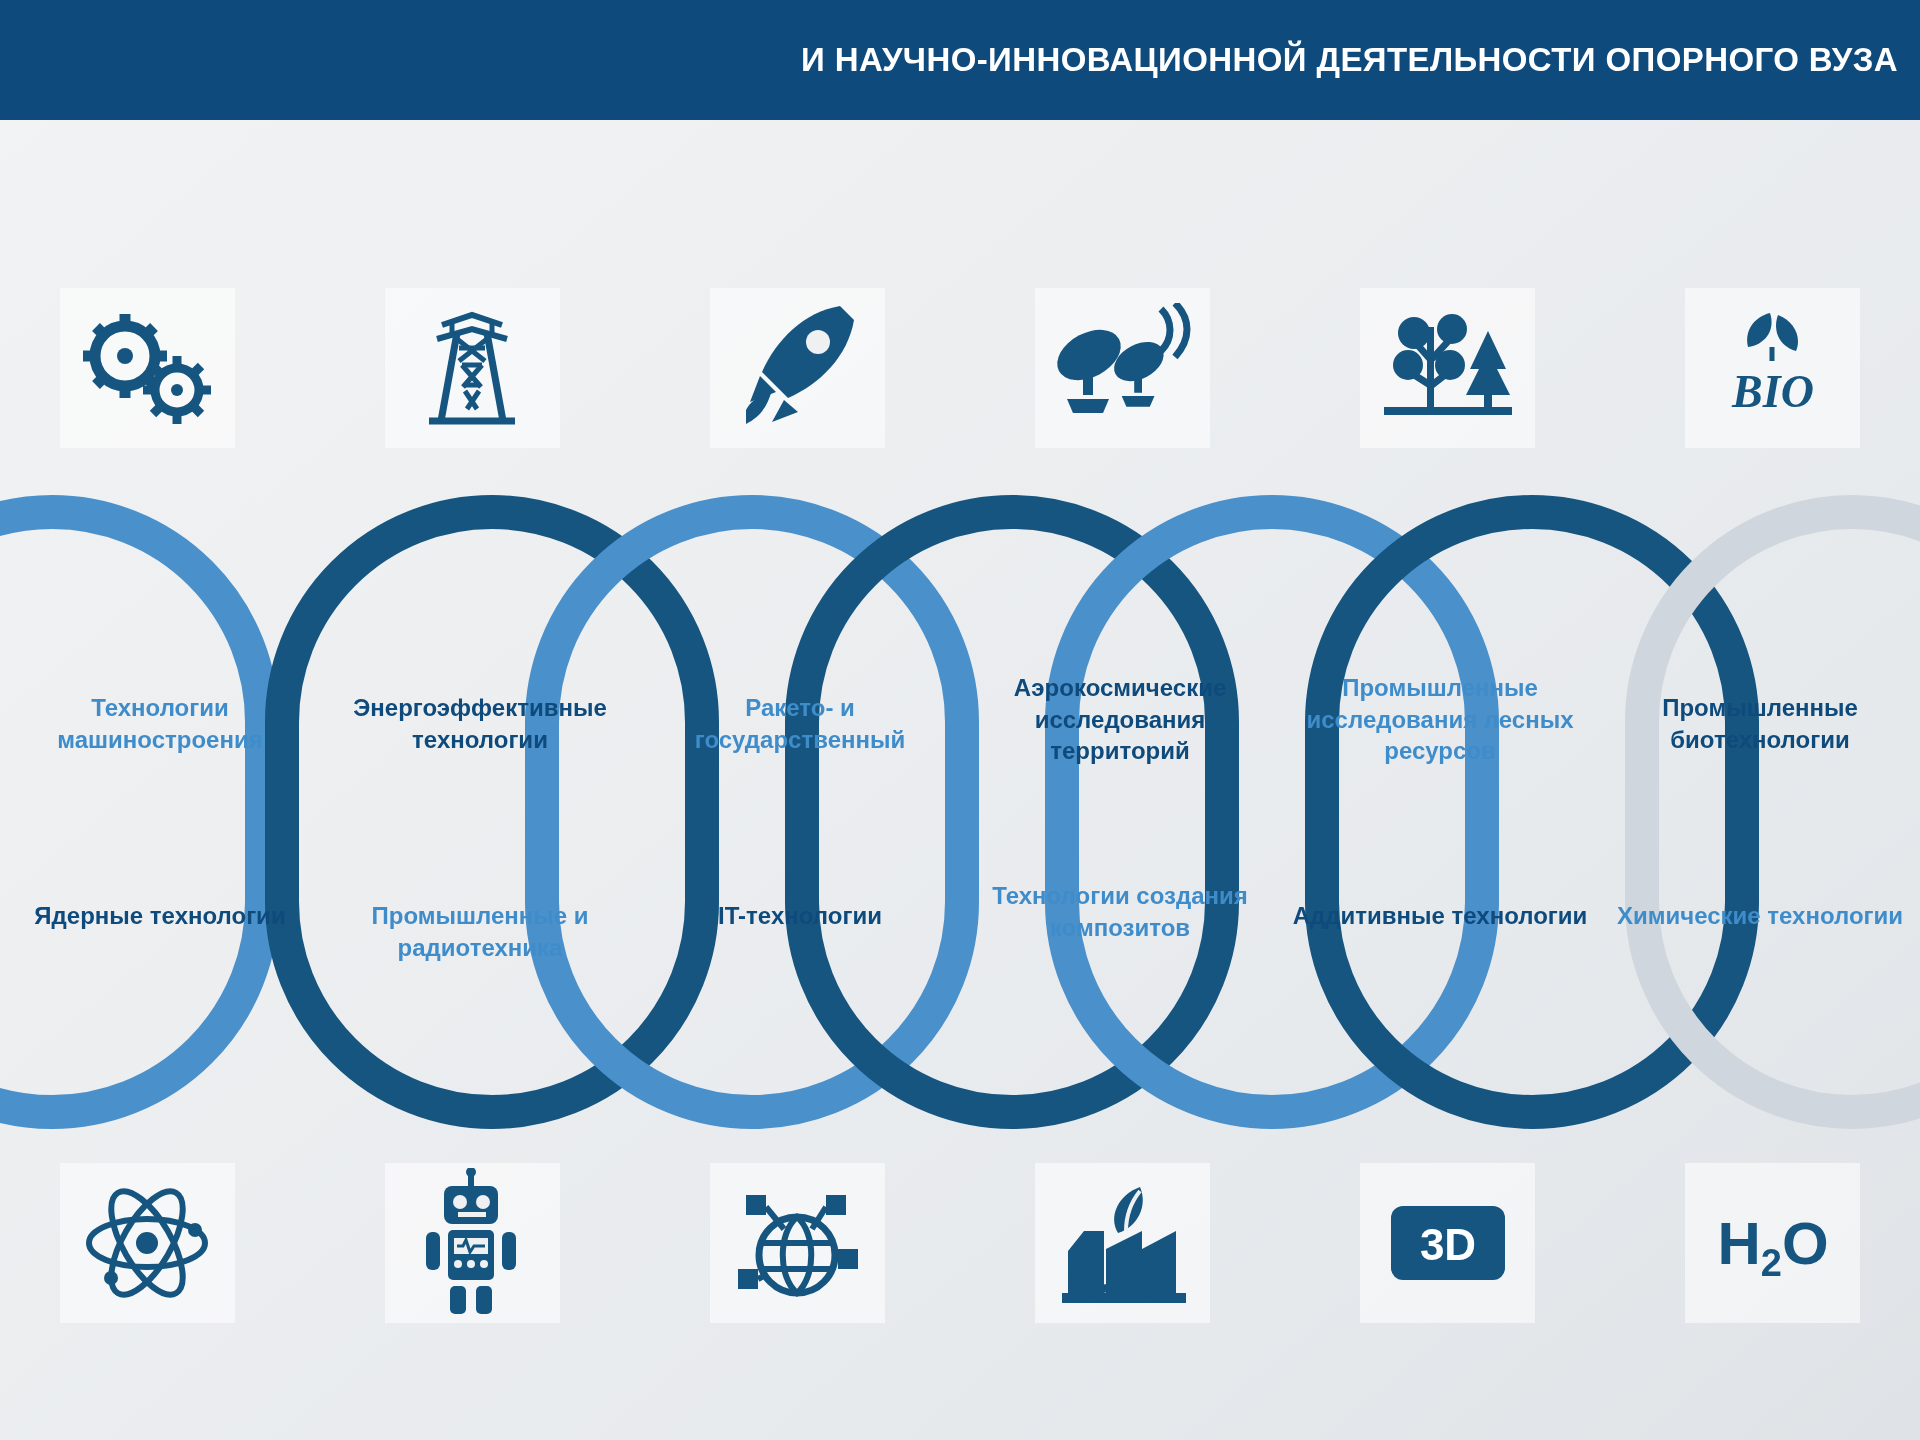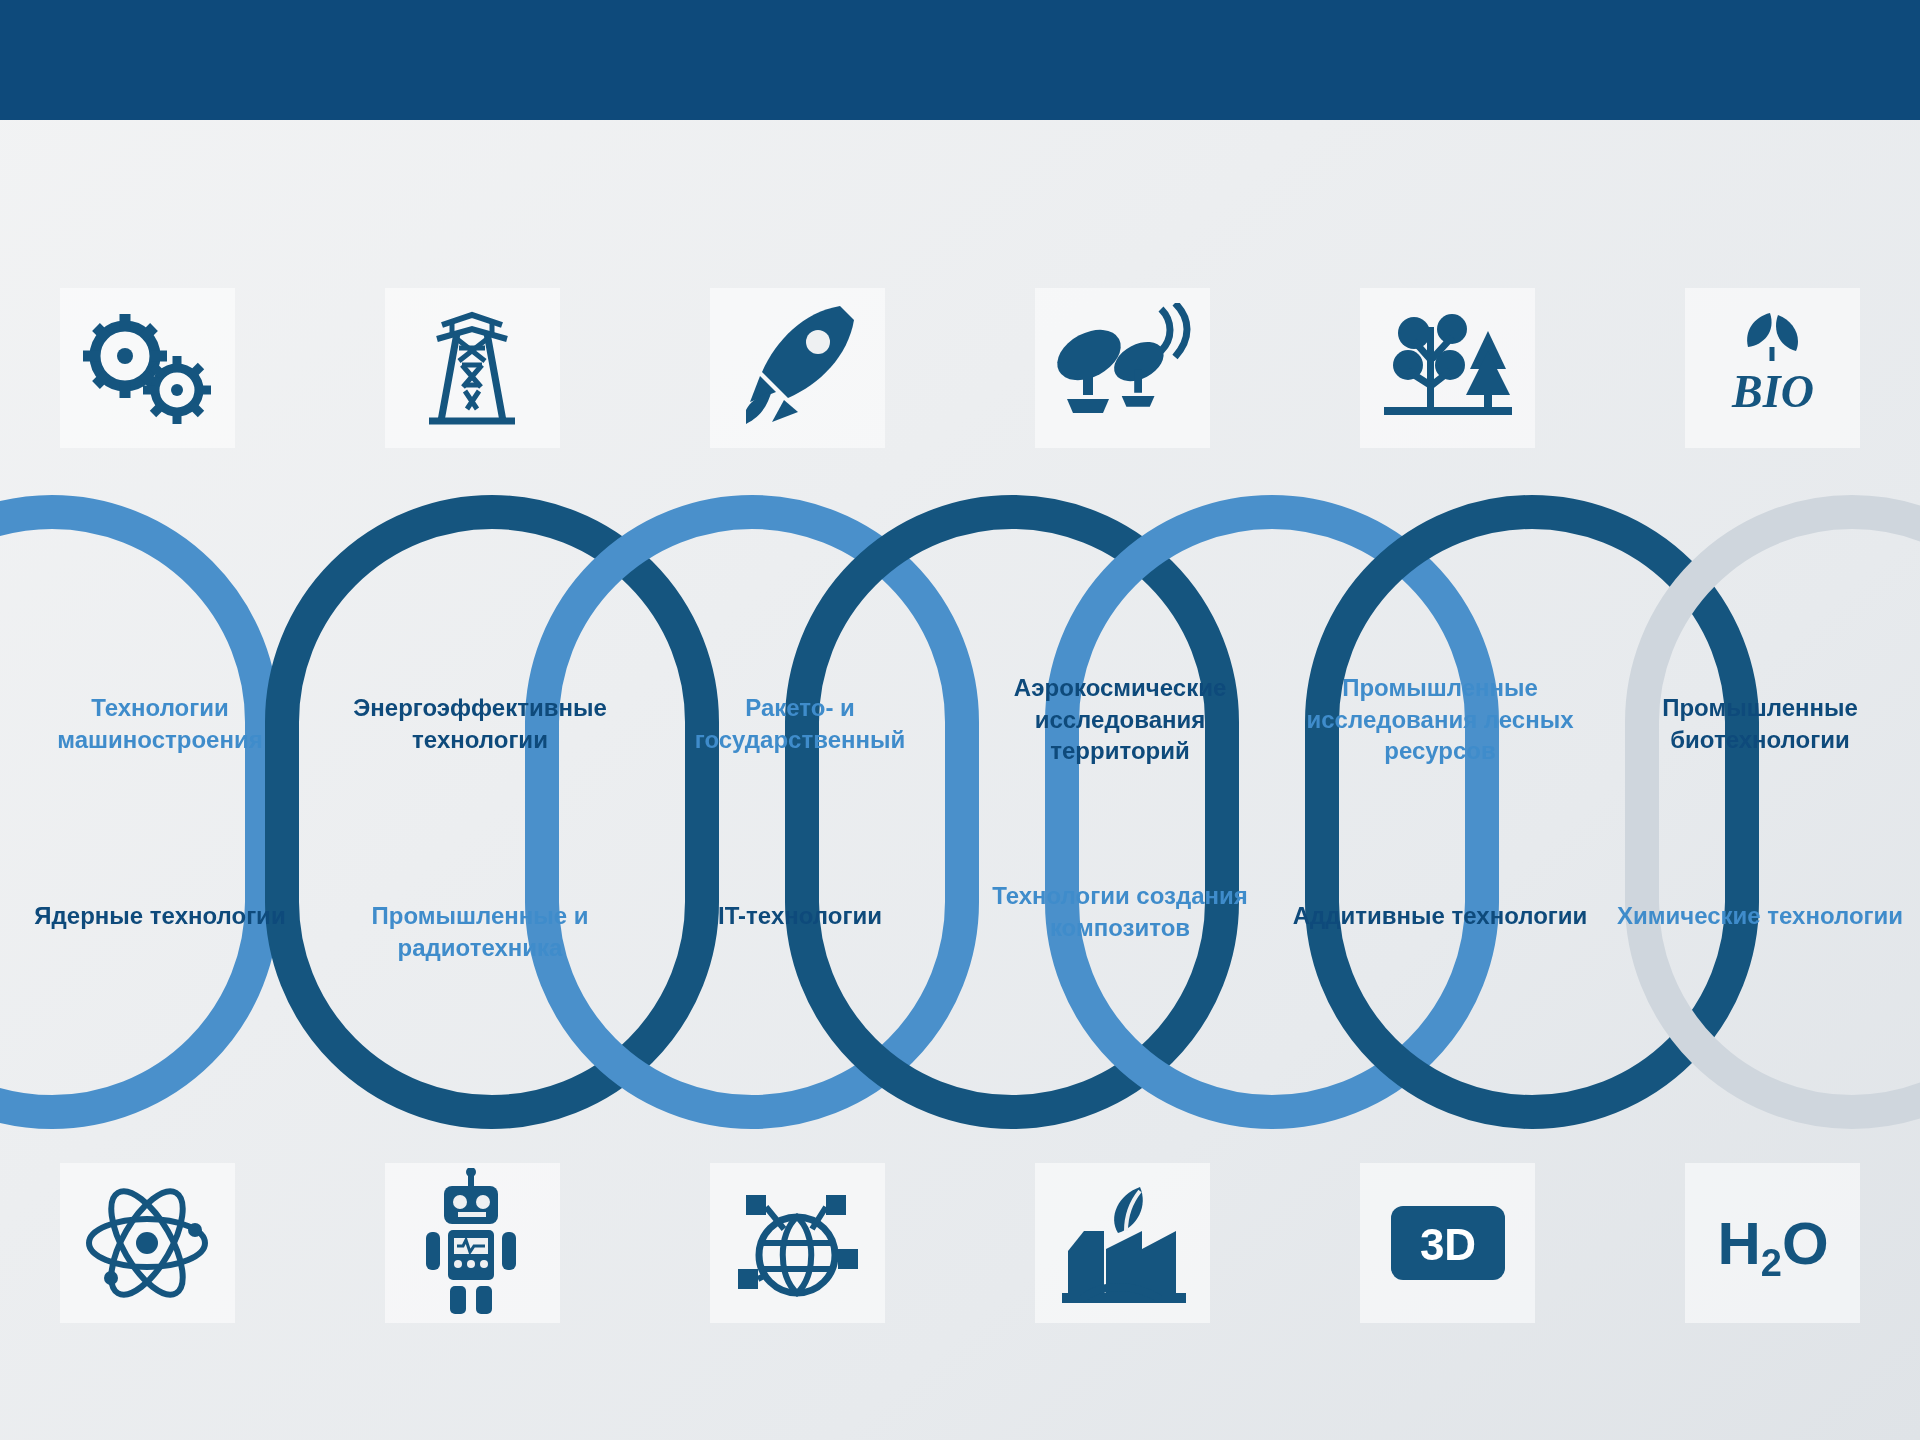--- a/index.html
+++ b/index.html
@@ -122,20 +122,21 @@
     line-height: 1.45;
     font-weight: 400;
   }
 </style>
 </head>
 <body>
 
 <div class="page">
 
   <div class="header">
+    <div class="line">И НАУЧНО-ИННОВАЦИОННОЙ ДЕЯТЕЛЬНОСТИ ОПОРНОГО ВУЗА</div>
   </div>
 
   <div class="icon-row top">
 
     <div class="icon-cell">
       <div class="icon-box">
         <svg width="140" height="120" viewBox="0 0 140 120" fill="#15557f">
           <g>
             <circle cx="48" cy="48" r="30" fill="none" stroke="#15557f" stroke-width="11"></circle>
             <circle cx="48" cy="48" r="8" fill="#15557f"></circle>

